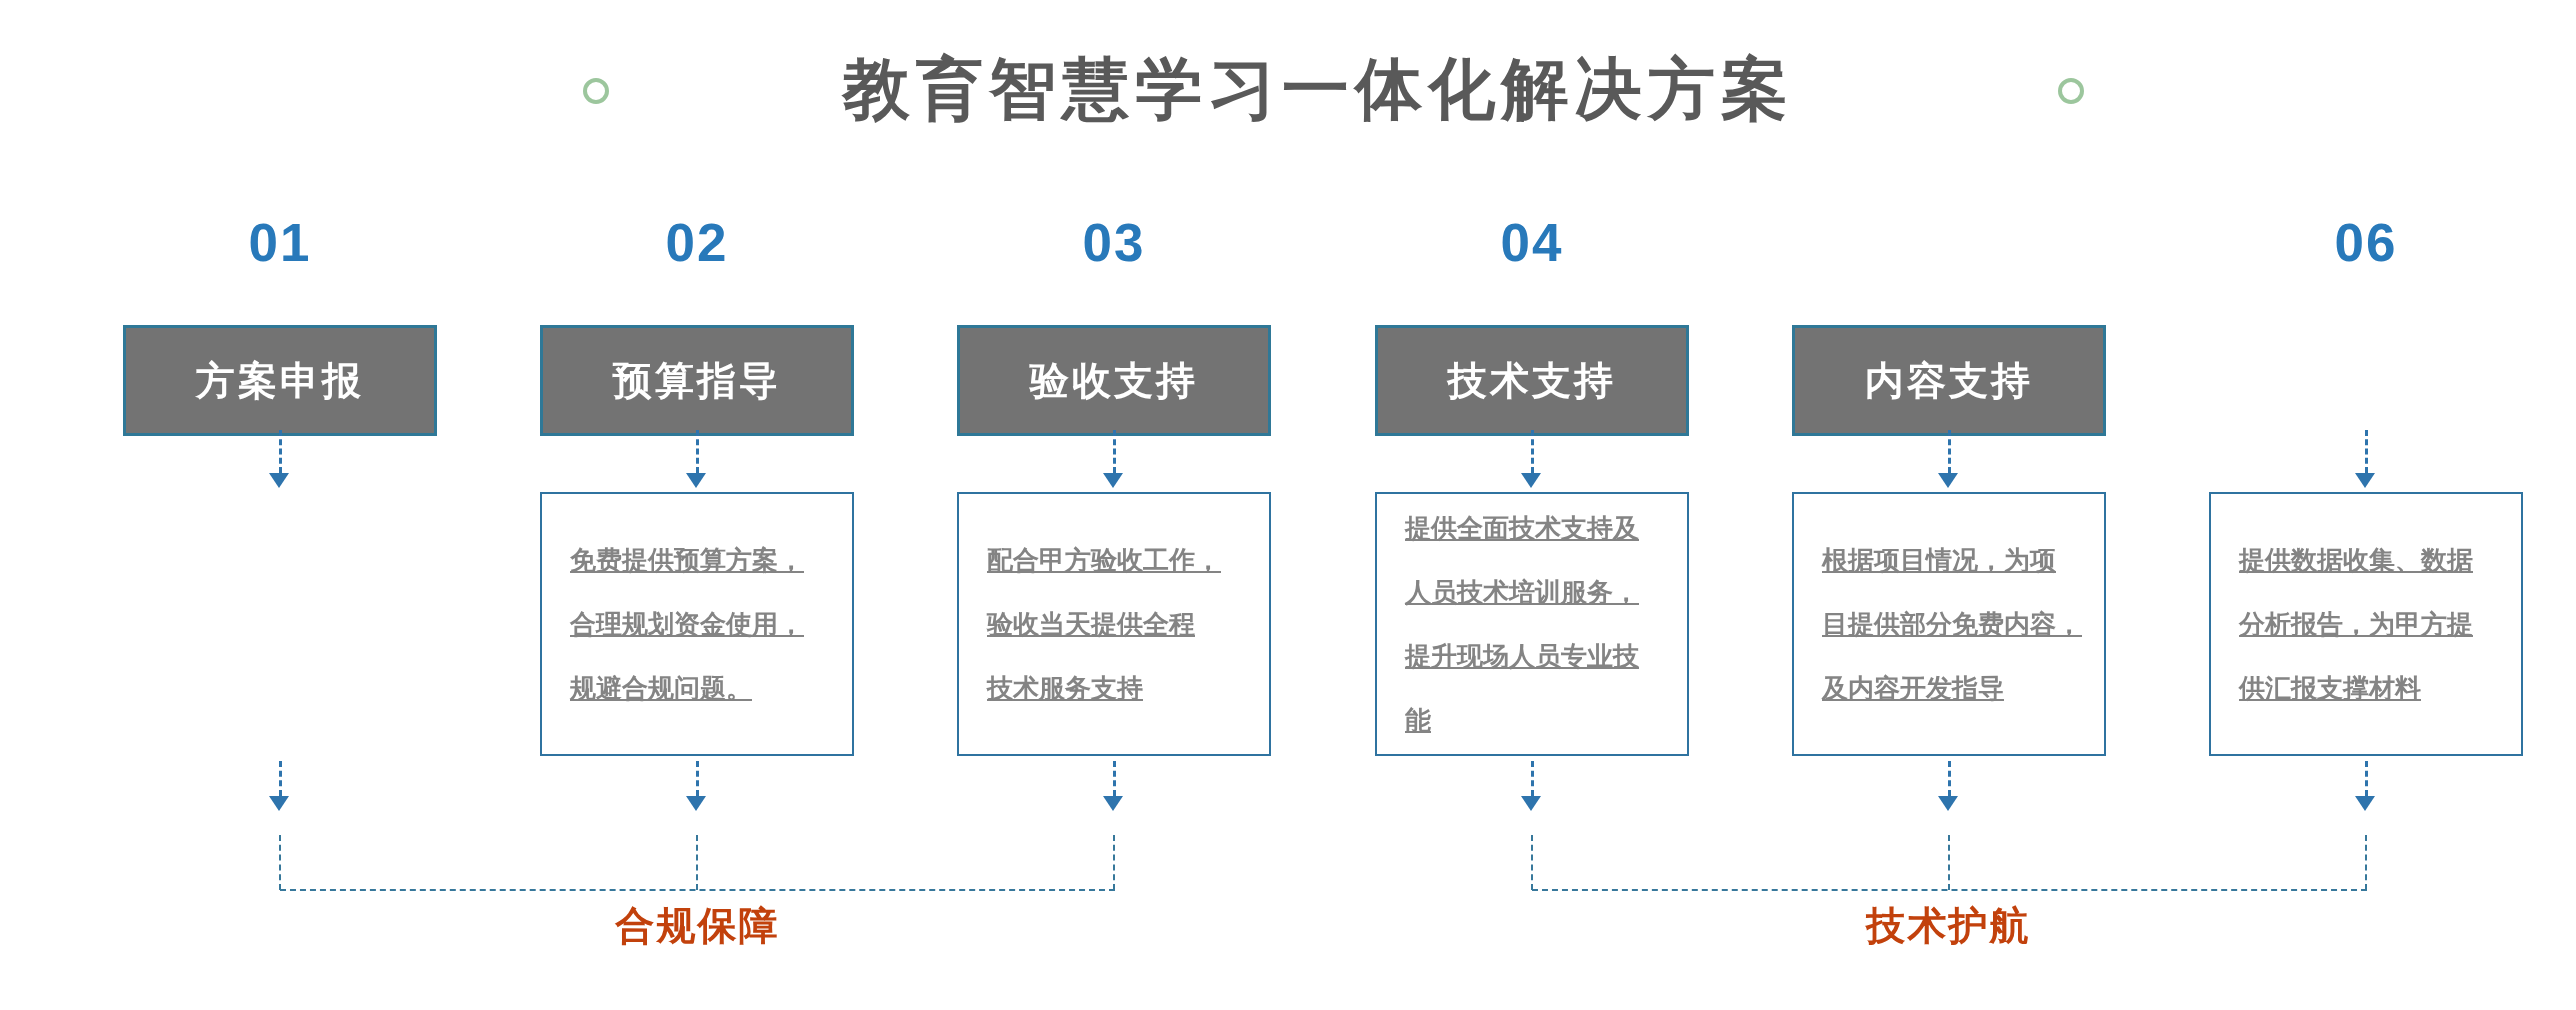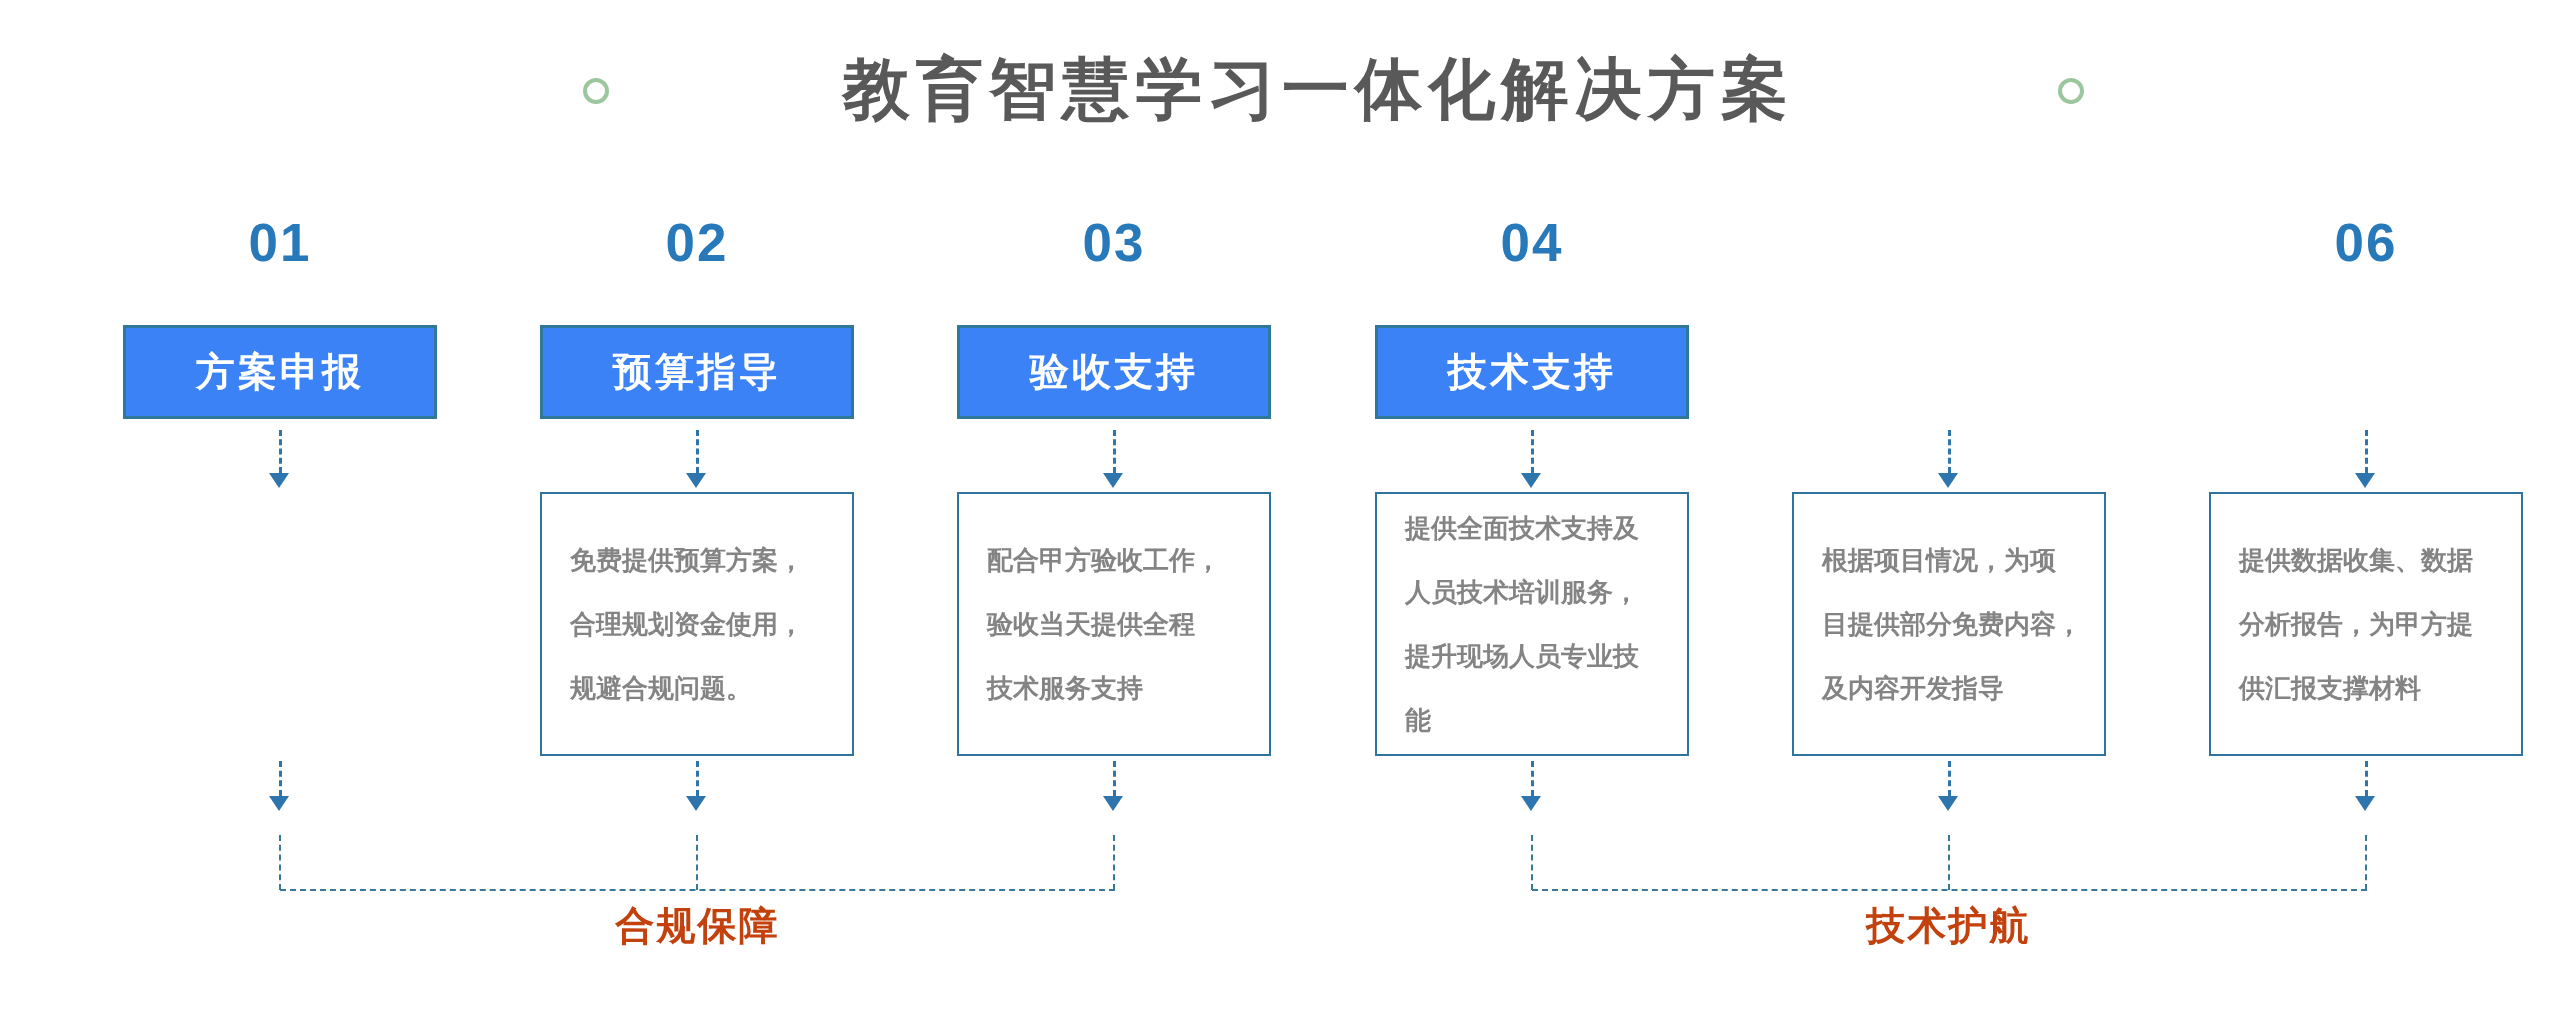--- a/index.html
+++ b/index.html
@@ -27,23 +27,23 @@
   .col{
     position:absolute;top:0;width:314px;height:1011px;
   }
   .num{
     position:absolute;top:209px;left:0;width:314px;height:67px;
     line-height:67px;text-align:center;
     font-size:53px;font-weight:bold;color:#2879ba;
     letter-spacing:2.1px;
   }
   .hdr{
-    position:absolute;top:325px;left:0;width:314px;height:94px;
+    position:absolute;top:325px;left:0;width:314px;height:111px;
     box-sizing:border-box;
-    background:#3b82f6;border:3.1px solid #2f7897;
+    background:#737373;border:3.1px solid #2f7897;
     display:flex;align-items:center;justify-content:center;
   }
   .hdr span{
     font-size:39px;font-weight:bold;color:#ffffff;
     letter-spacing:3.1px;white-space:nowrap;
   }
   .arrow{position:absolute;left:0;width:314px;}
   .arrow .dash{
     position:absolute;left:156px;display:block;
     border-left:3.1px dashed #2e74ad;
@@ -62,21 +62,21 @@
     position:absolute;top:492px;left:0;width:314px;height:264px;
     box-sizing:border-box;
     background:#ffffff;border:2.1px solid #2f73a0;
     display:flex;align-items:center;
     padding:0 28px;
   }
   .desc p{
     margin:0;
     font-size:26px;line-height:64px;font-weight:bold;
     color:#848484;text-align:left;
-    white-space:pre-line;word-break:keep-all;
+    white-space:pre-line;word-break:keep-all;text-decoration:underline;
   }
 
   .bracket .vline{
     position:absolute;top:835px;height:55px;width:0;
     border-left:2.6px dashed #37789b;
   }
   .bracket .hline{
     position:absolute;top:889px;height:0;
     border-top:2.6px dashed #37789b;
   }
@@ -165,20 +165,23 @@
 提升现场人员专业技
 能</p>
     </div>
     <div class="arrow lower">
         <i class="dash"></i>
         <i class="head"></i>
       </div>
   </div>
 
   <div class="col" style="left:1792px">
+    <div class="hdr">
+      <span>内容支持</span>
+    </div>
     <div class="arrow upper">
         <i class="dash"></i>
         <i class="head"></i>
       </div>
     <div class="desc">
       <p>根据项目情况，为项
 目提供部分免费内容，
 及内容开发指导</p>
     </div>
     <div class="arrow lower">

